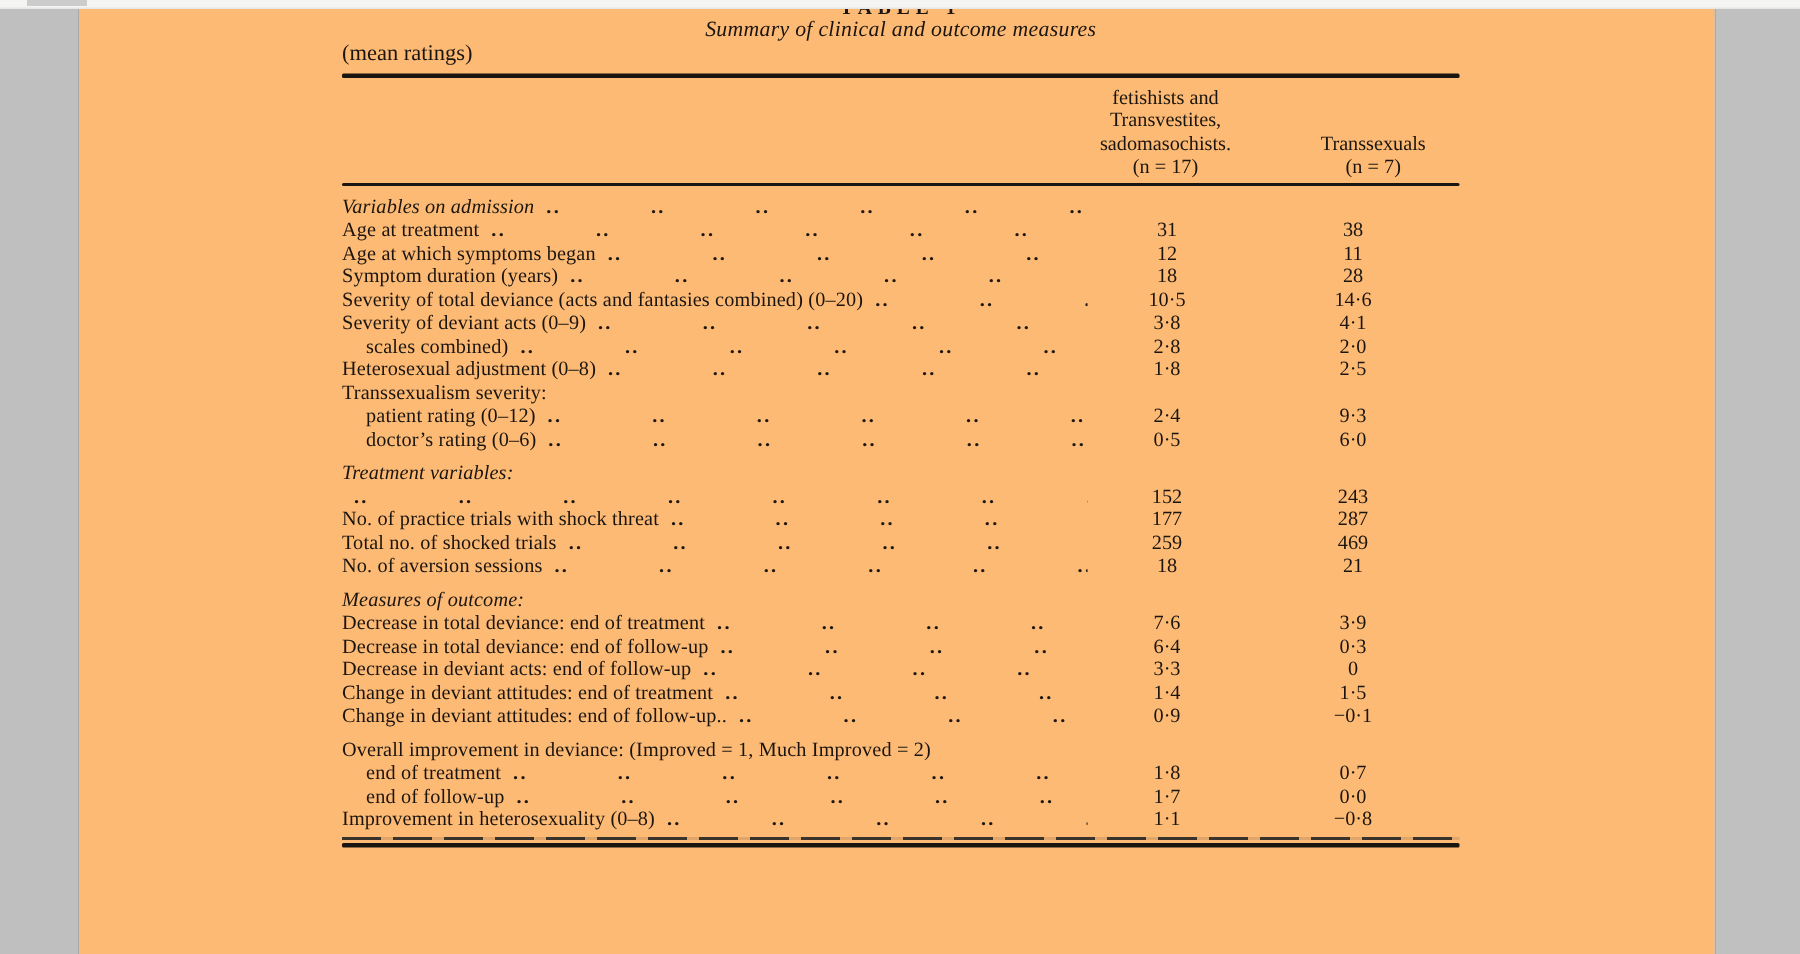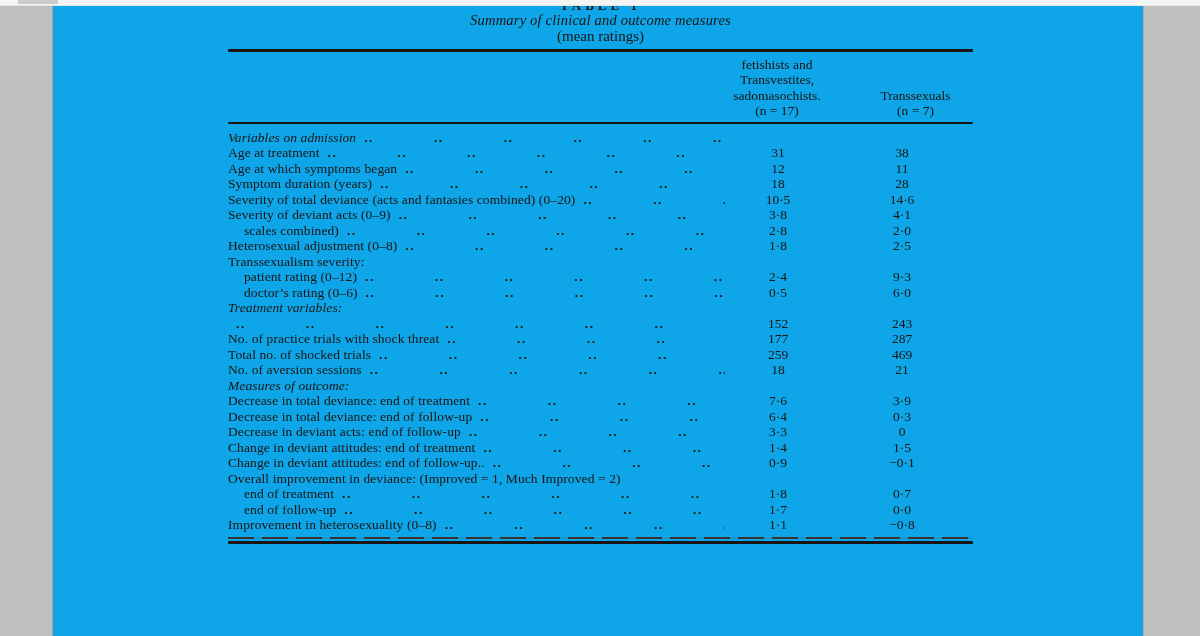--- a/index.html
+++ b/index.html
@@ -13,44 +13,44 @@
     background:#ababab; opacity:.55; }
 
   
   .frame-left { position:absolute; left:0; top:5px; width:52px; height:631px;
     background:#bfbfbf; border-right:1px solid #a9a9a9; }
   .frame-right { position:absolute; left:1143px; top:5px; width:57px; height:631px;
     background:#c0c0c0; border-left:1px solid #ababab; }
 
   
   .page { position:absolute; left:53px; top:5px; width:1090px; height:631px;
-    background:#0ea5e9; color:#1a1510; }
+    background:#fdba74; color:#1a1510; }
 
   .sheet { position:absolute; left:175px; top:0; width:745px; }
 
   .clipped-caption { height:6px; overflow:hidden; text-align:center; }
   .clipped-caption span { display:inline-block; font-size:13px; font-weight:bold;
     letter-spacing:4px; transform:translateY(-9px); }
 
   .title { margin-top:2px; text-align:center; font-style:italic; font-size:14.5px;
     line-height:15px; letter-spacing:.2px; }
-  .subtitle { text-align:center; font-size:15px; line-height:16px; }
+  .subtitle { font-size:15px; line-height:16px; }
 
   .rule { height:2.5px; background:#1a1510; border-radius:1px; }
   .rule-top { margin-top:5px; }
 
   .thead { position:relative; height:70px; font-size:13.5px; line-height:15.5px; }
   .th { position:absolute; bottom:3px; text-align:center; }
   .th1 { left:444px; width:210px; }
   .th2 { left:600px; width:175px; }
 
   .rows { padding-top:6px; }
   .row { display:flex; align-items:flex-end; height:15.5px; font-size:13.5px;
     white-space:nowrap; }
-  .row.gap { }
+  .row.gap { margin-top:7px; }
   .row.italic .row-label { font-style:italic; }
   .row-label { flex:0 0 auto; letter-spacing:.1px; }
   .row-label.indent { padding-left:16px; }
   .leaders { flex:1 1 auto; min-width:0; overflow:hidden; padding-left:8px;
     letter-spacing:1.5px; font-weight:bold; }
   .cell { flex:0 0 auto; text-align:center; font-size:13.5px; }
   .v1 { width:106px; }
   .v2 { width:142px; }
 
   .rule-bottom-wrap { margin-top:4px; }

